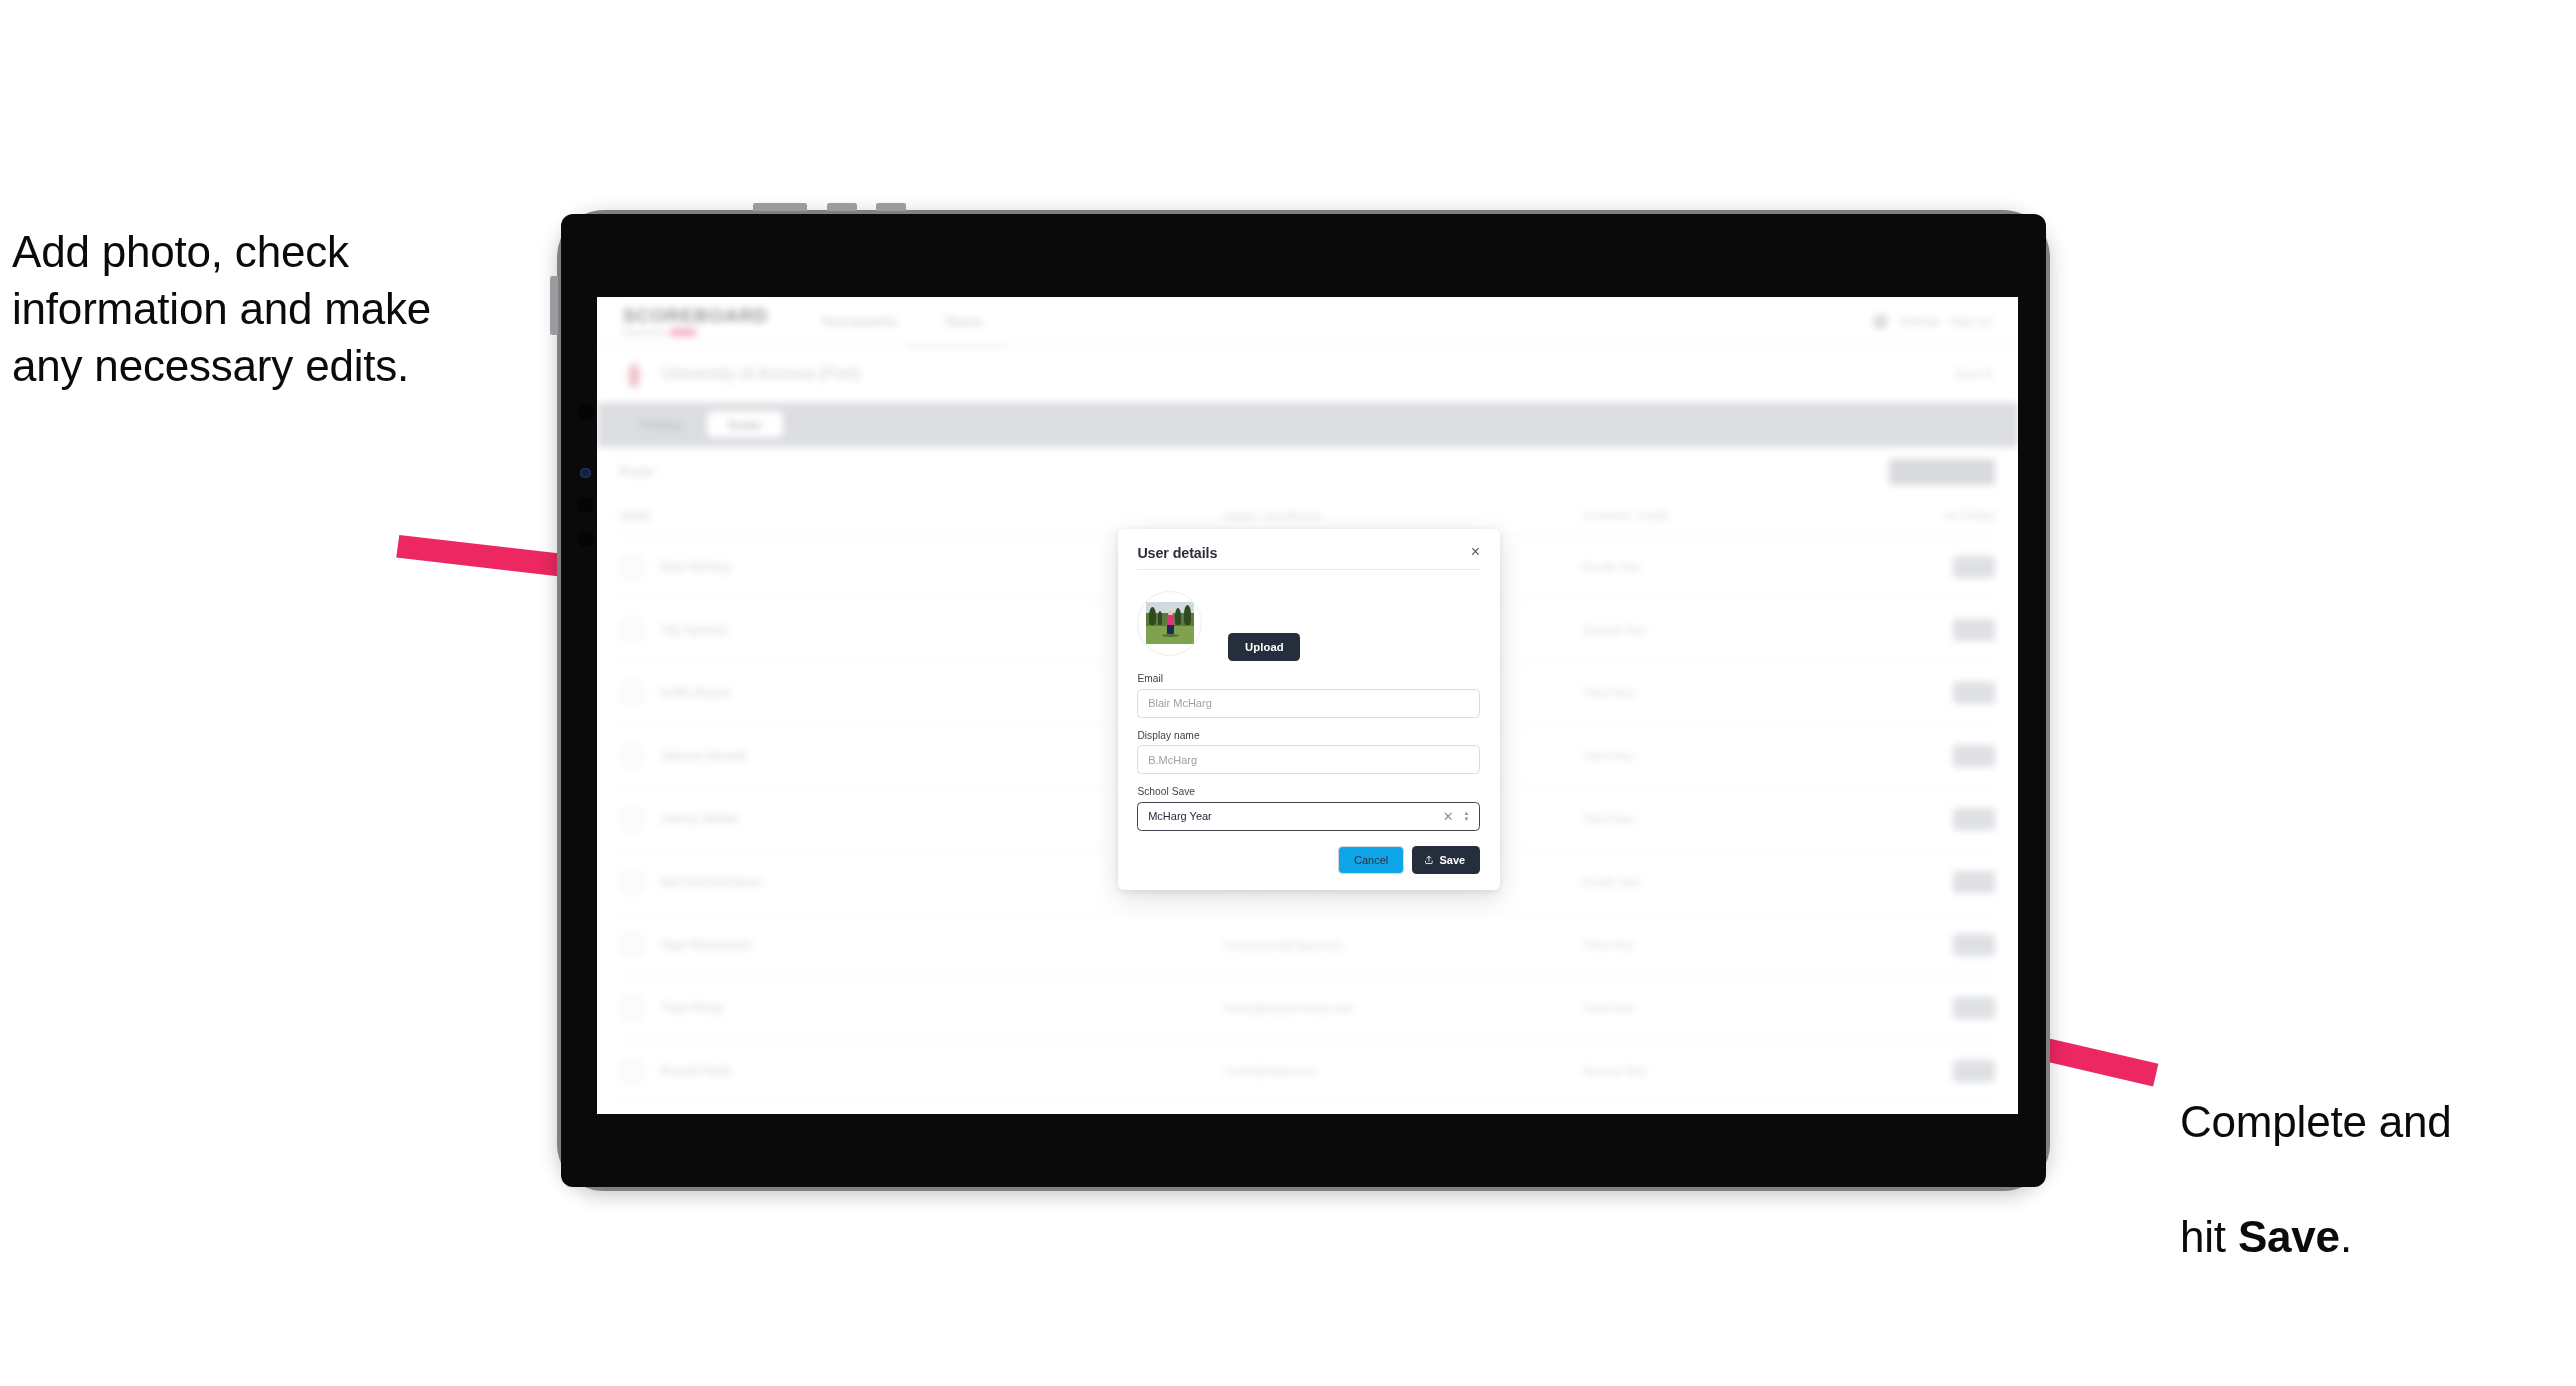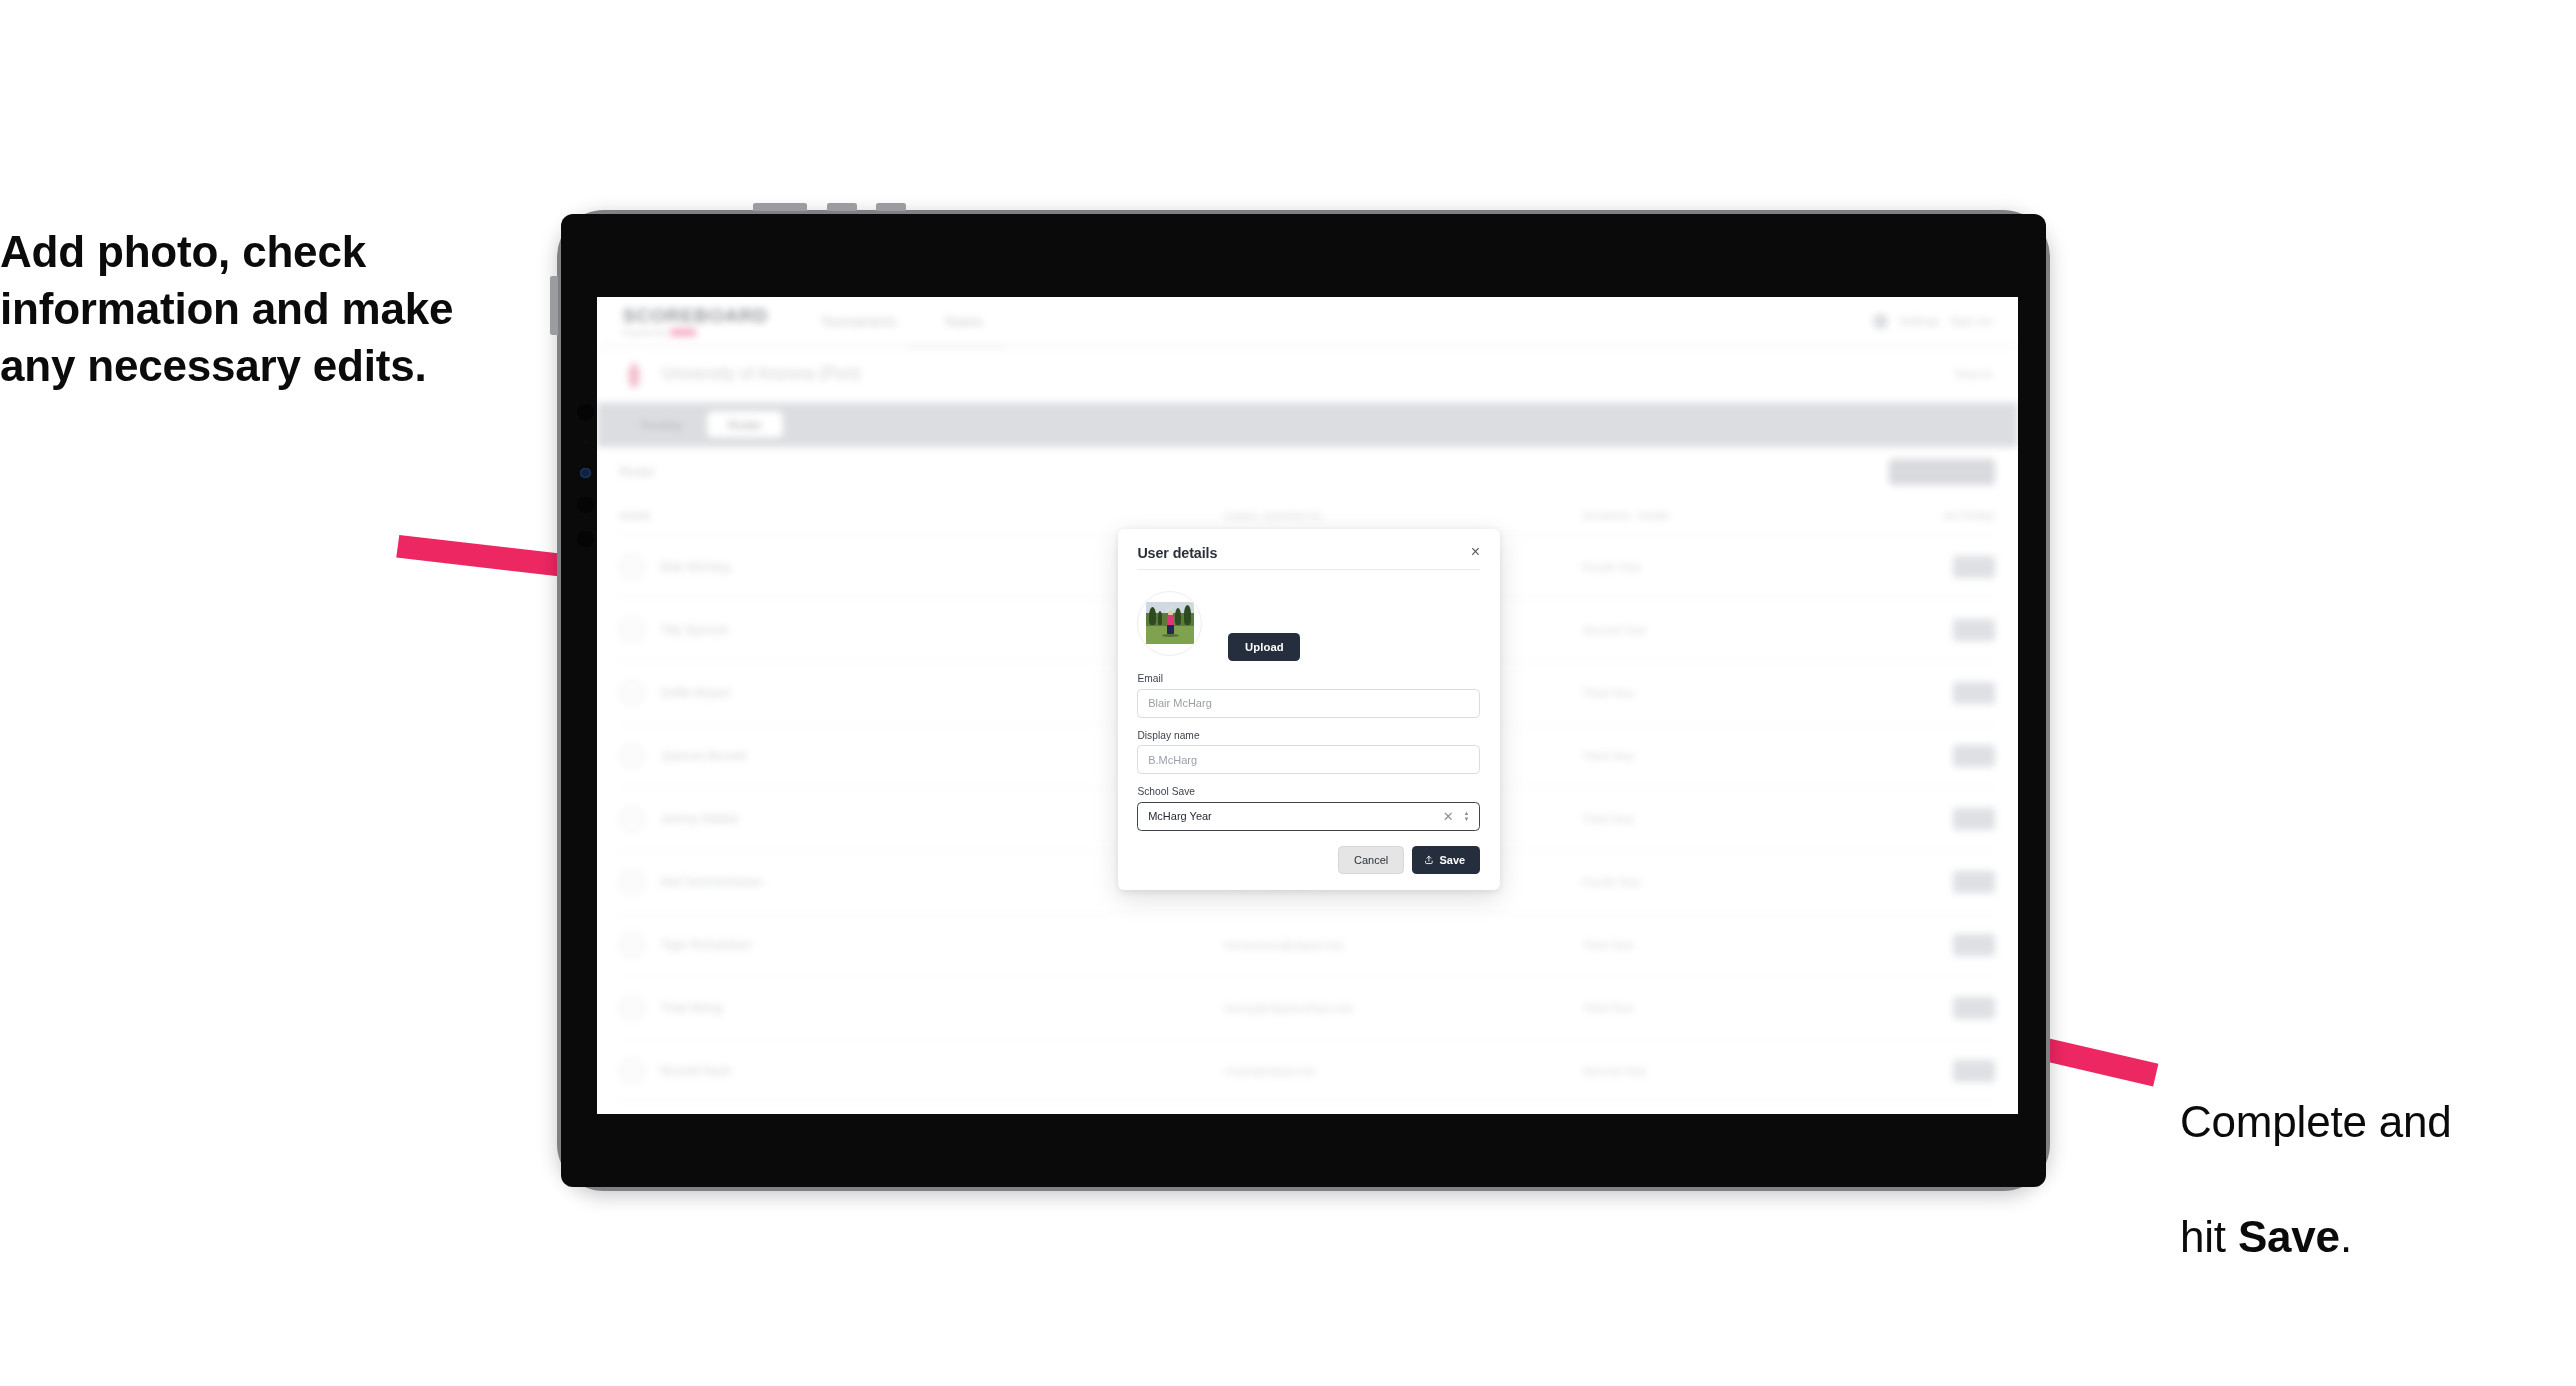--- a/index.html
+++ b/index.html
@@ -14,21 +14,21 @@
   
   .annot {
     position: absolute;
     color: #0b0b0b;
     font-size: 44px;
     line-height: 1.30;
     letter-spacing: -0.2px;
     font-weight: 400;
     white-space: pre-line;
   }
-  #annot-left  { left: 0;  top: 223px;  width: 498px; font-weight: bold; }
+  #annot-left  { left: 12px;  top: 223px;  width: 498px; }
   #annot-right { left: 2180px; top: 1036px; width: 393px; }
   .annot b { font-weight: 700; }
 
   
   .arrow-svg { position: absolute; overflow: visible; pointer-events: none; }
 
   
   #tablet {
     position: absolute;
     left: 557px; top: 210px;
@@ -214,21 +214,21 @@
   }
   #select-icons { margin-left:auto; display:flex; align-items:center; gap:9.8px; color:#8b9097; }
   .ico-x { font-size:13px; line-height:1; font-weight:300; cursor:pointer; }
   .ico-updown { display:flex; flex-direction:column; gap:1.5px; cursor:pointer; }
   .ico-updown i { font-style:normal; font-size:6px; line-height:4.5px; }
 
   #modal-actions {
     display:flex; justify-content:flex-end; gap: 7.5px; margin-top: 15px;
   }
   #btn-cancel {
-    background:#e5e5e5; border:0.8px solid #d4d7dc; border-radius:4.5px;
+    background:#0ea5e9; border:0.8px solid #d4d7dc; border-radius:4.5px;
     padding: 6.8px 15px; font-size:11px; color:#2b3038; cursor:pointer;
     font-family:"Liberation Sans", sans-serif;
   }
   #btn-save {
     background:#242e3d; border:none; border-radius:4.5px;
     padding: 6.8px 15px 6.8px 12px; font-size:11px; color:#fff; cursor:pointer;
     display:flex; align-items:center; gap:6px; font-weight:600;
     font-family:"Liberation Sans", sans-serif;
   }
   .upload-glyph { display:inline-block; width:9.8px; height:9.8px; }

